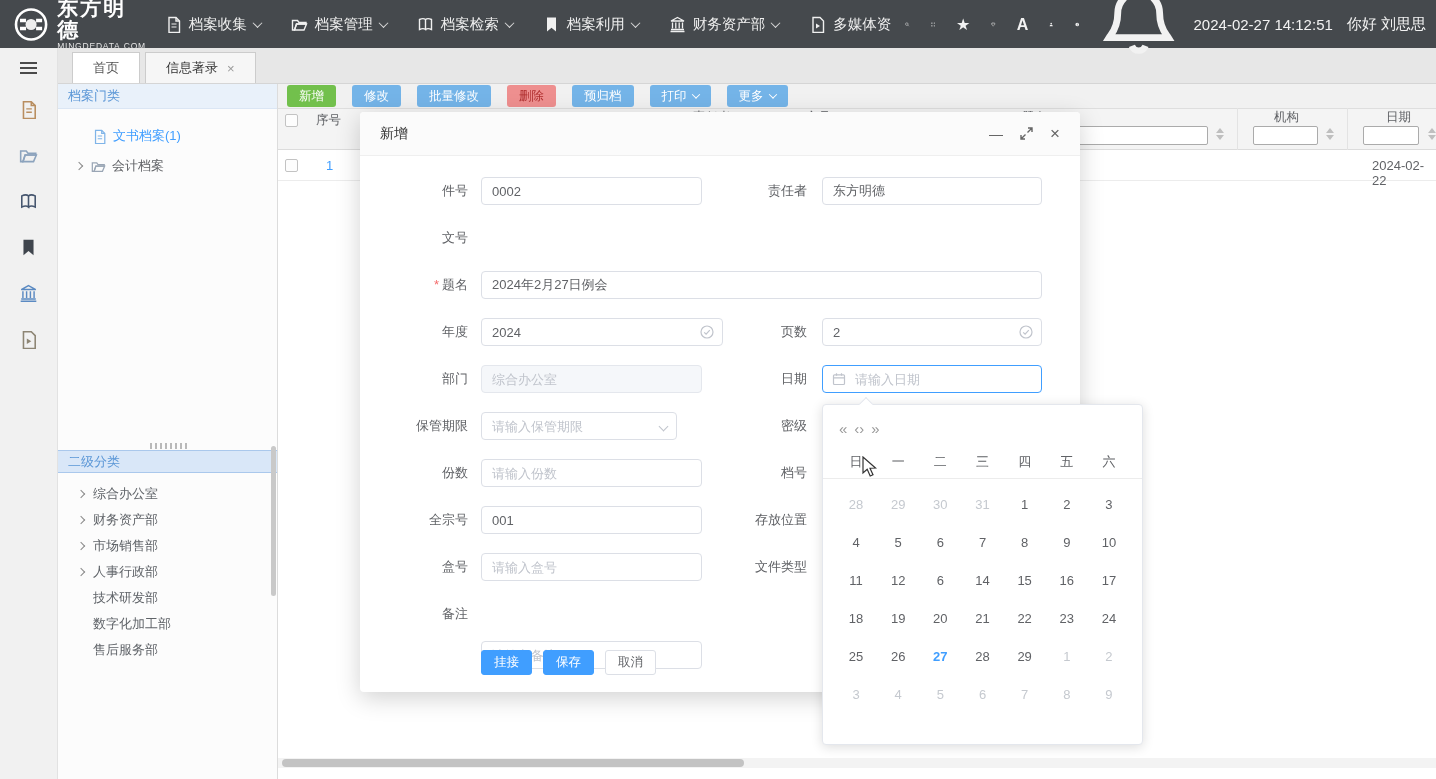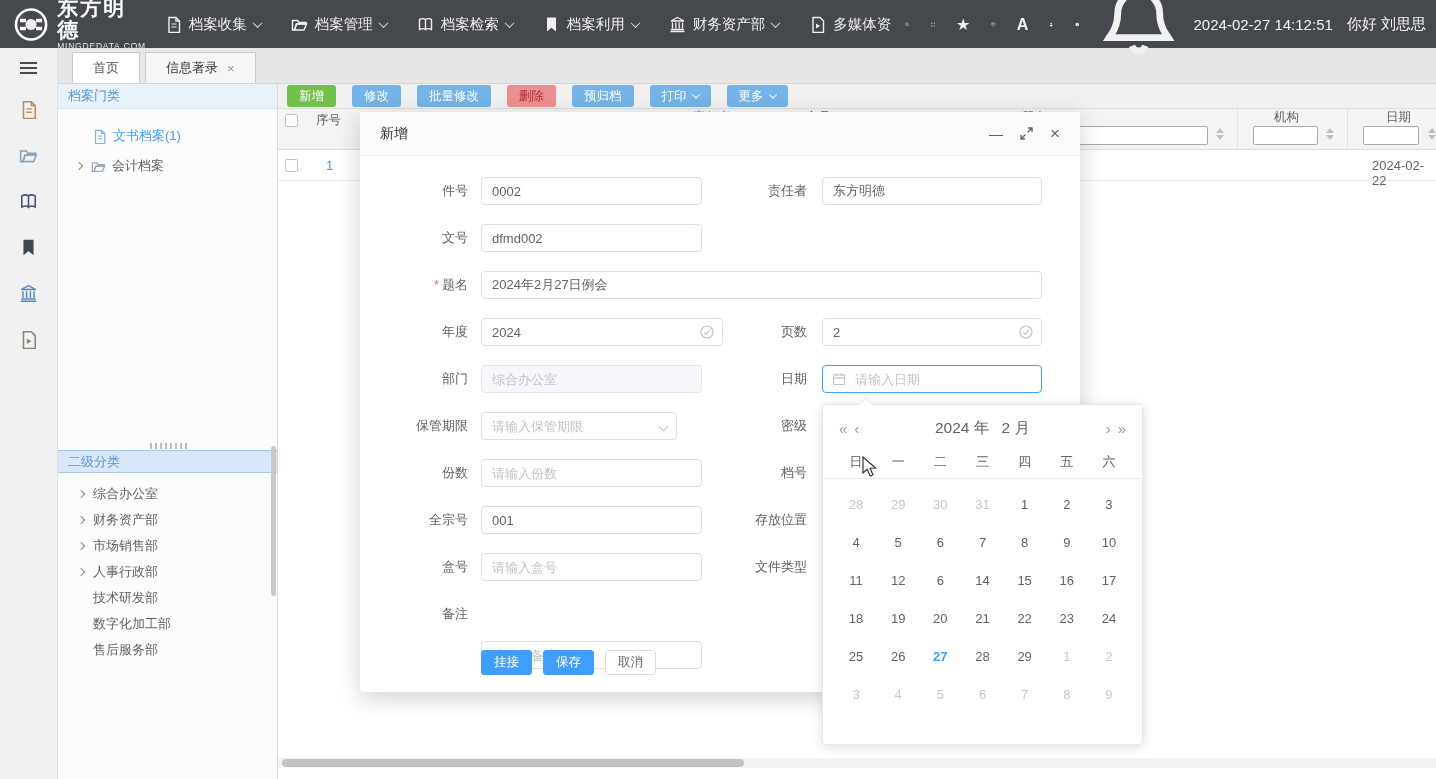--- a/index.html
+++ b/index.html
@@ -440,21 +440,20 @@
       <span class="mc" style="font-size:17px">×</span>
     </span>
   </div>
 
   <span class="flabel" style="left:18px;top:65px">件号</span>
   <input class="finput" style="left: 121px; top: 65px; width: 221px;" value="0002">
   <span class="flabel" style="left:357px;top:65px">责任者</span>
   <input class="finput" style="left: 462px; top: 65px; width: 220px;" value="东方明德">
 
   <span class="flabel" style="left:18px;top:112px">文号</span>
-  <input class="finput" style="left: 121px; top: 112px; width: 221px;" value="dfmd002">
 
   <span class="flabel" style="left:18px;top:159px"><span class="req">*</span><span>题名</span></span>
   <input class="finput" style="left: 121px; top: 159px; width: 561px;" value="2024年2月27日例会">
 
   <span class="flabel" style="left:18px;top:206px">年度</span>
   <div class="fwrap" style="left:121px;top:206px;width:242px">
     <input class="finput" value="2024" style="">
     <span class="in-ic check-ic"><svg viewBox="0 0 14 14">
           <use href="#i-check-circle"></use>
         </svg></span>
@@ -505,24 +504,20 @@
     <button class="mbtn plain">取消</button>
   </div>
 </div>
 
 <div class="datepicker">
   <div class="dp-arrow"></div>
   <div class="dp-header">
     <span class="dp-nav">
       <span>«</span>
       <span>‹</span>
-    </span>
-    <span class="dp-title">
-      <span>2024 年</span>
-      <span>2 月</span>
     </span>
     <span class="dp-nav">
       <span>›</span>
       <span>»</span>
     </span>
   </div>
   <div class="wk">
 
   <span class="wd">日</span>
       <span class="wd">一</span>

